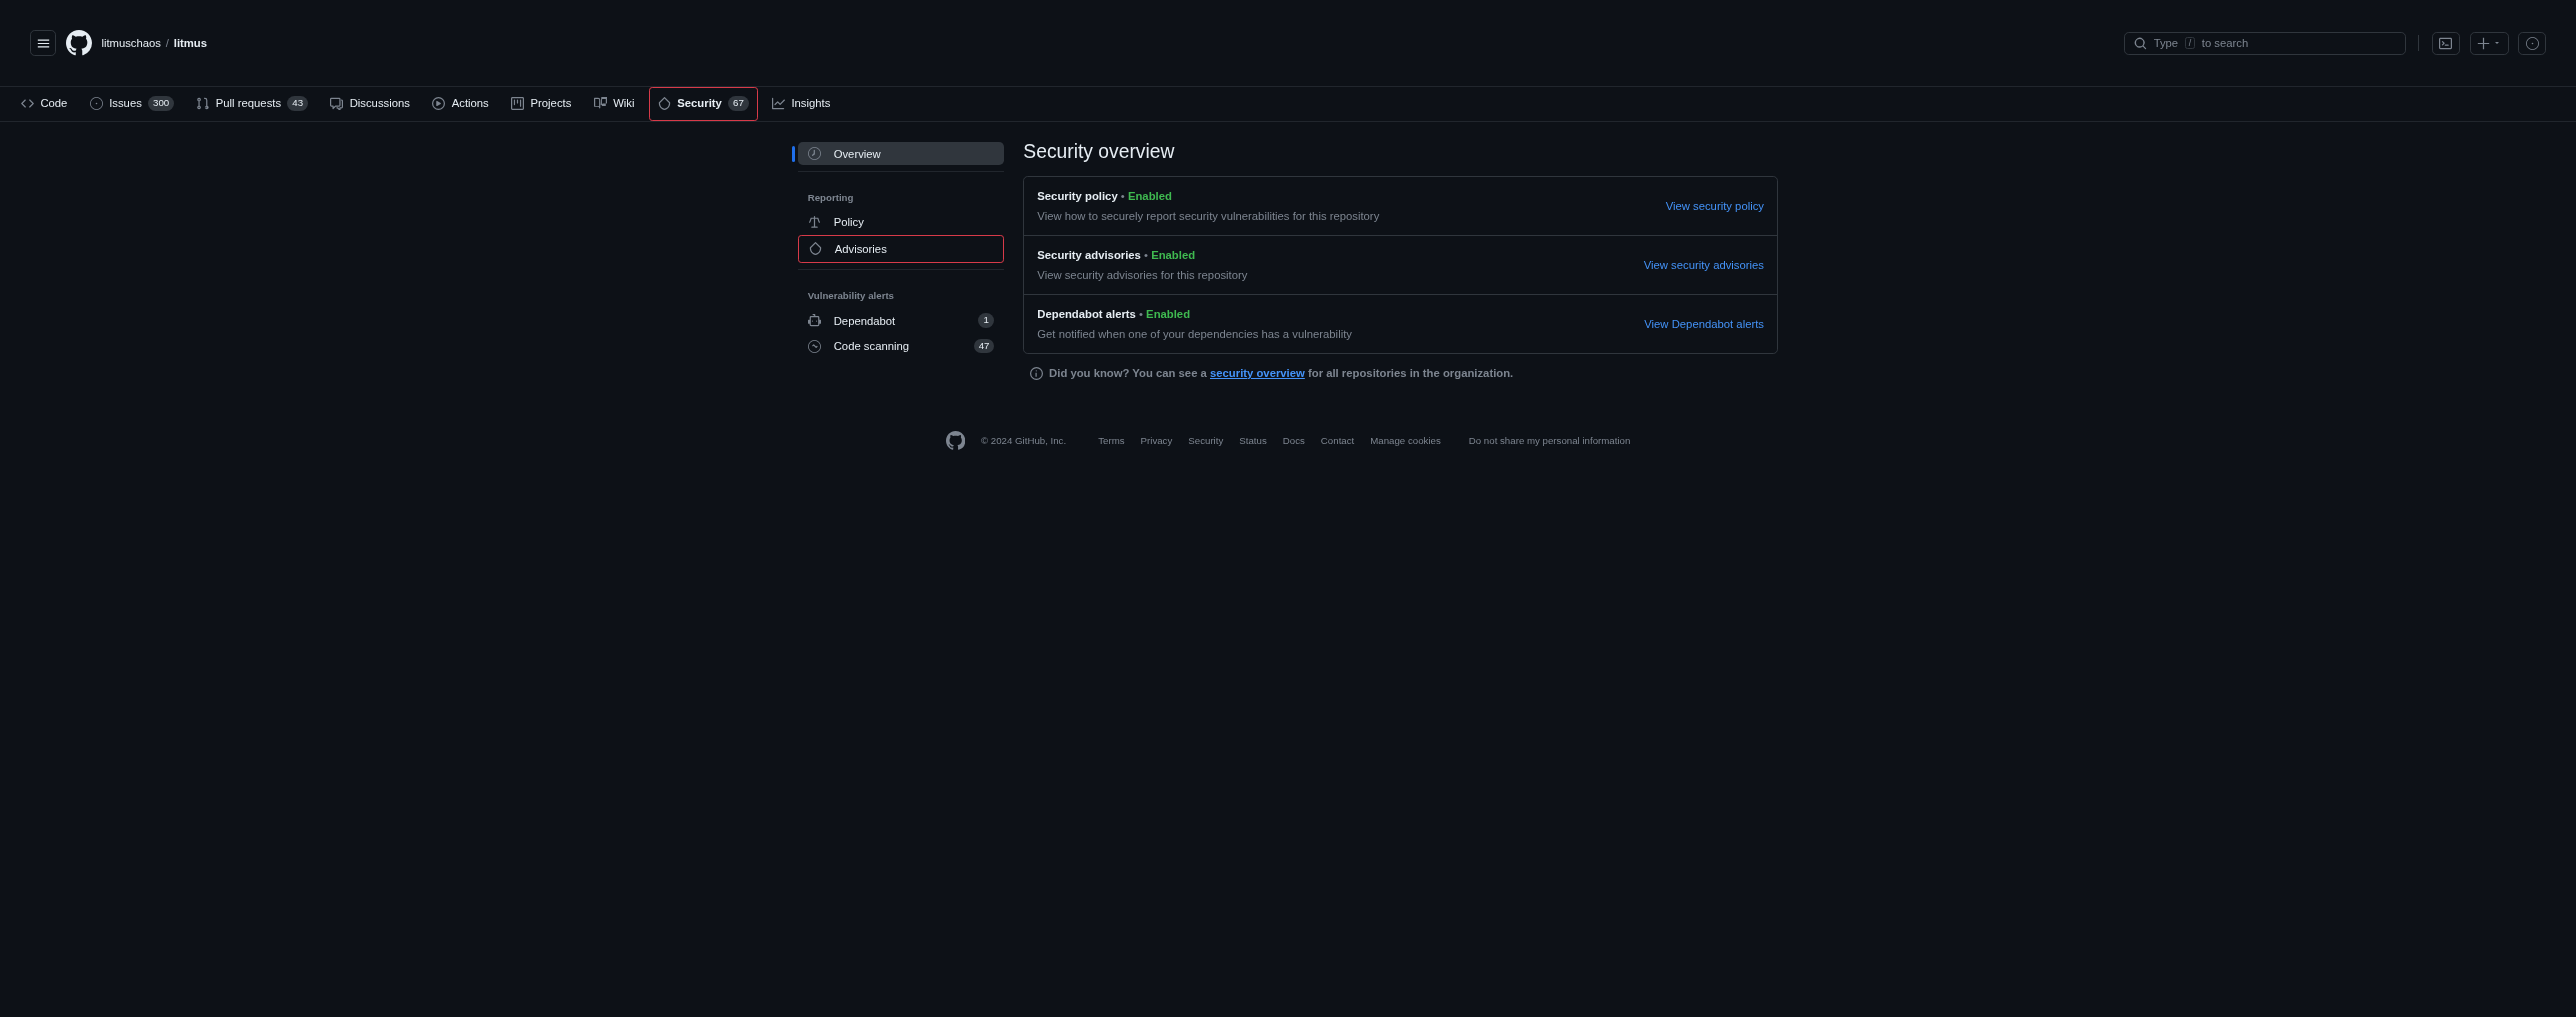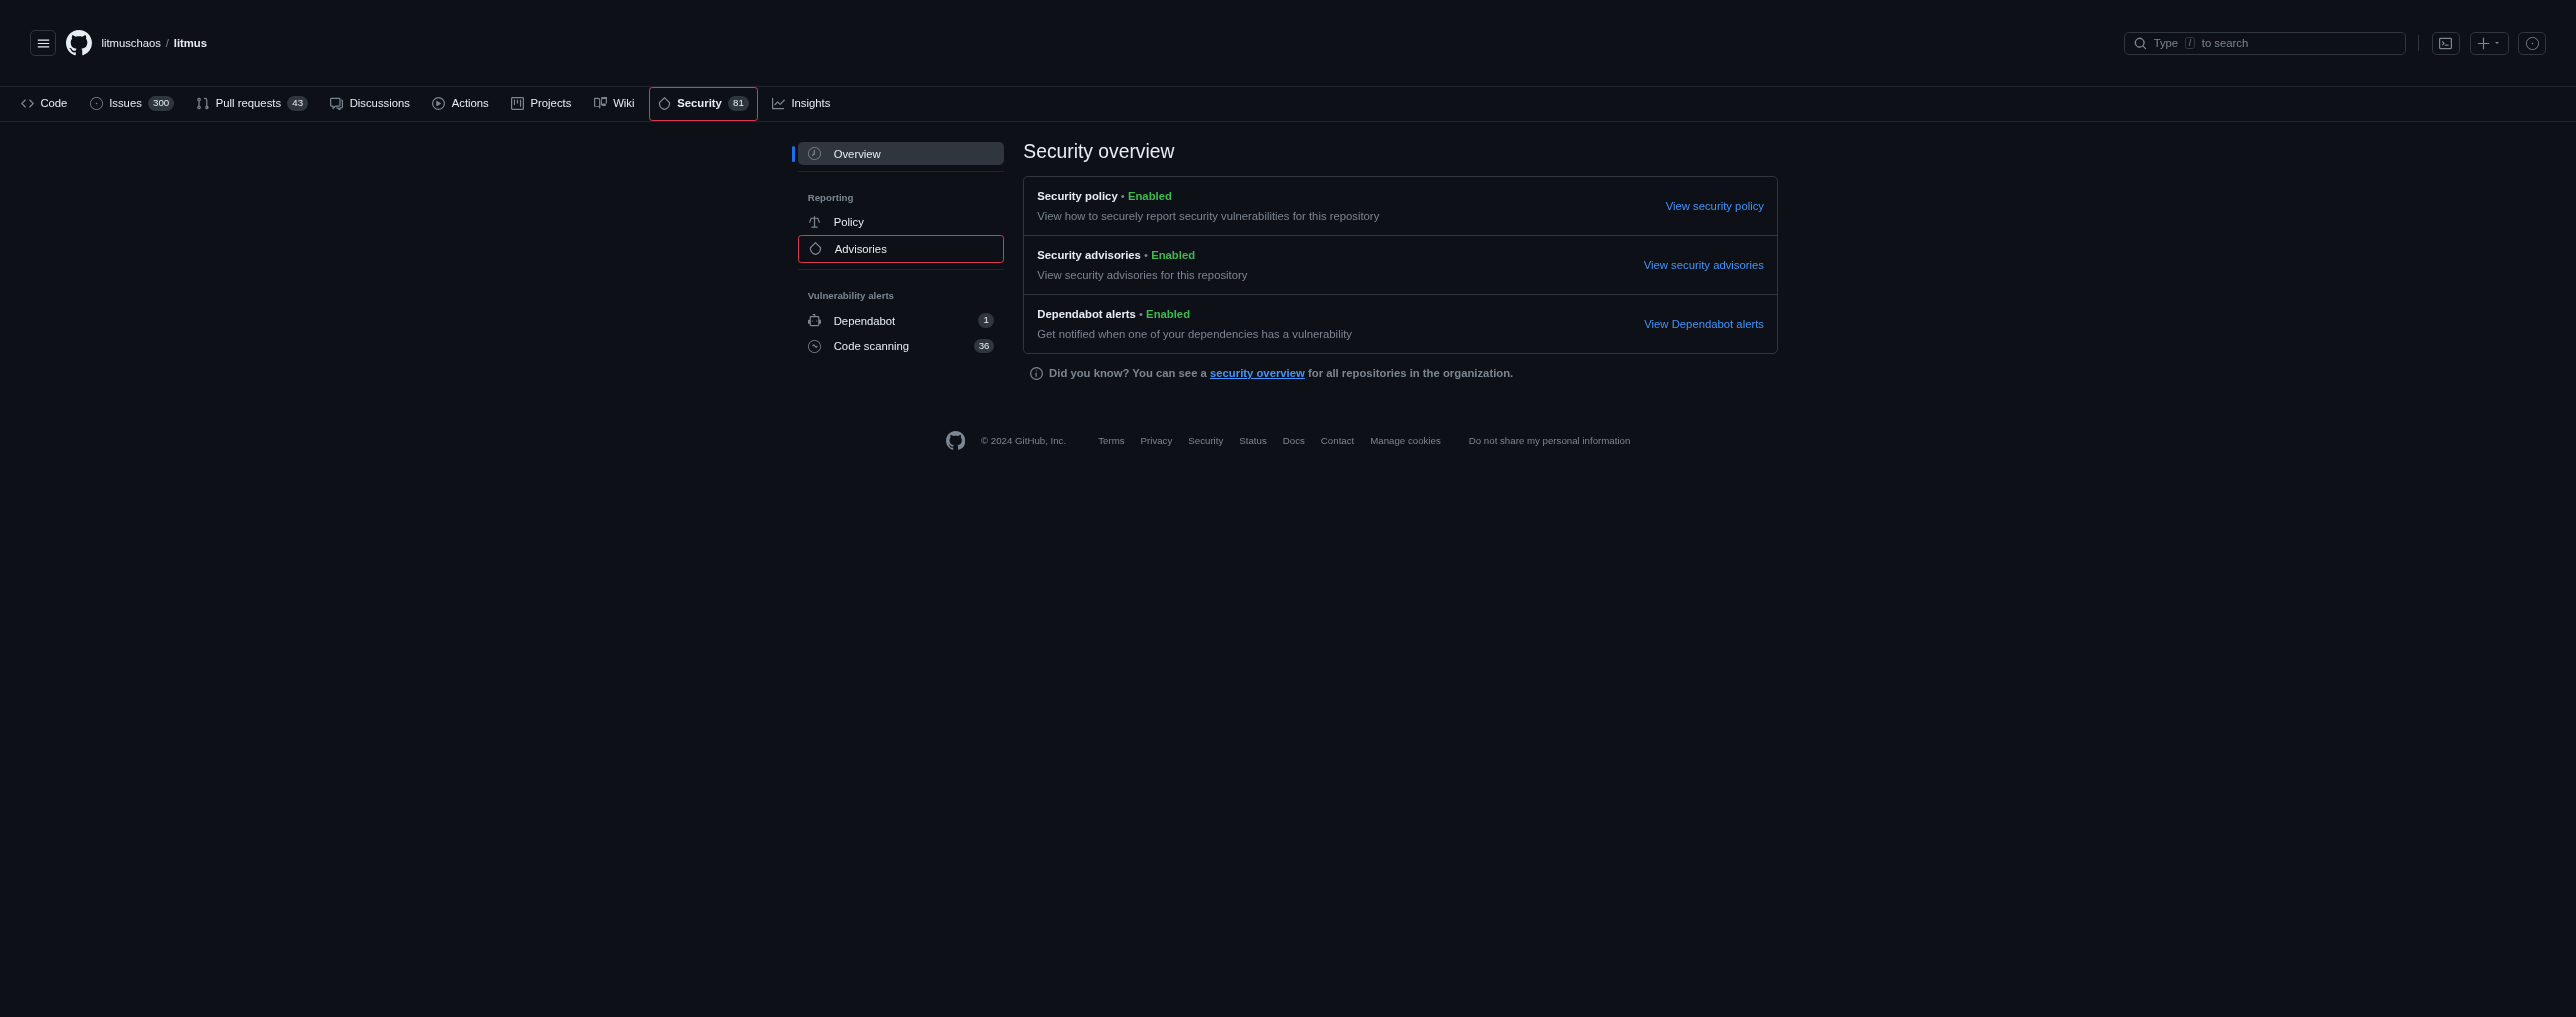--- a/index.html
+++ b/index.html
@@ -140,21 +140,21 @@
         <path d="M0 1.75A.75.75 0 01.75 1h4.25a2.75 2.75 0 012.75 2.75v9.5a.75.75 0 01-1.5 0 1.25 1.25 0 00-1.25-1.25H.75a.75.75 0 01-.75-.75zm9-2a2.75 2.75 0 012.75-2.75H15.25a.75.75 0 01.75.75v9.5a.75.75 0 01-.75.75H11a1.25 1.25 0 00-1.25 1.25.75.75 0 01-1.5 0zM1.5 2.5V11h3.5c.48 0 .93.14 1.3.38V3.75c0-.69-.56-1.25-1.25-1.25zm13 8.5V2.5h-3.5c-.69 0-1.25.56-1.25 1.25v7.63c.37-.24.82-.38 1.3-.38z"></path>
       </svg>
       <span>Wiki</span>
     </div>
   <div class="highlight-red">
     <div class="tab active">
         <svg width="13" height="13" viewBox="0 0 16 16">
           <path d="M7.47.22a.75.75 0 011.06 0l6.25 6.25a.75.75 0 01.22.53v.75c0 4.42-3.13 7.75-7 8.25-3.87-.5-7-3.83-7-8.25V7a.75.75 0 01.22-.53zM8 1.81L2.5 7.31v.44c0 3.52 2.34 6.19 5.5 6.73 3.16-.54 5.5-3.21 5.5-6.73v-.44z"></path>
         </svg>
         <span>Security</span>
-        <span class="count">81</span>
+        <span class="count">67</span>
       </div>
   </div>
   <div class="tab">
       <svg width="13" height="13" viewBox="0 0 16 16">
         <path d="M1.5 1.75a.75.75 0 00-1.5 0v12.5c0 .41.34.75.75.75h13.5a.75.75 0 000-1.5H1.5zm14.28 2.53a.75.75 0 00-1.06-1.06L10 7.94 7.53 5.47a.75.75 0 00-1.06 0l-3.25 3.25a.75.75 0 001.06 1.06L7 7.06l2.47 2.47a.75.75 0 001.06 0z"></path>
       </svg>
       <span>Insights</span>
     </div>
 </div>
 
@@ -189,21 +189,21 @@
           <path d="M5.5 8a.75.75 0 100 1.5.75.75 0 000-1.5zm5 0a.75.75 0 100 1.5.75.75 0 000-1.5zM6.25 0h2a.75.75 0 01.75.75V2.5h3.25A1.75 1.75 0 0114 4.25V7h1.25a.75.75 0 01.75.75v3.5a.75.75 0 01-.75.75H14v1.25A1.75 1.75 0 0112.25 15h-8.5A1.75 1.75 0 012 13.25V12H.75a.75.75 0 01-.75-.75v-3.5A.75.75 0 01.75 7H2V4.25A1.75 1.75 0 013.75 2.5H7.5V1.5H6.25a.75.75 0 010-1.5zM3.5 13.25c0 .14.11.25.25.25h8.5a.25.25 0 00.25-.25V4.25a.25.25 0 00-.25-.25h-8.5a.25.25 0 00-.25.25z"></path>
         </svg>
         <span>Dependabot</span>
         <span class="side-count">1</span>
       </div>
     <div class="side-item">
         <svg width="13" height="13" viewBox="0 0 16 16">
           <path d="M8 1a7 7 0 100 14A7 7 0 008 1zM0 8a8 8 0 1116 0A8 8 0 010 8zm6.47-2.53a.75.75 0 011.06 0L10 7.94l.47-.47a.75.75 0 111.06 1.06l-1 1a.75.75 0 01-1.06 0L7 7.06l-.47.47a.75.75 0 11-1.06-1.06z"></path>
         </svg>
         <span>Code scanning</span>
-        <span class="side-count">36</span>
+        <span class="side-count">47</span>
       </div>
   </div>
 
   <div class="content">
     <h1 class="page-title">Security overview</h1>
     <div class="cards" id="cards-container">
         <div class="card">
           <div class="card-body">
             <div class="card-title">Security policy <span class="dot">•</span> <span class="enabled">Enabled</span></div>
             <div class="card-desc">View how to securely report security vulnerabilities for this repository</div>

